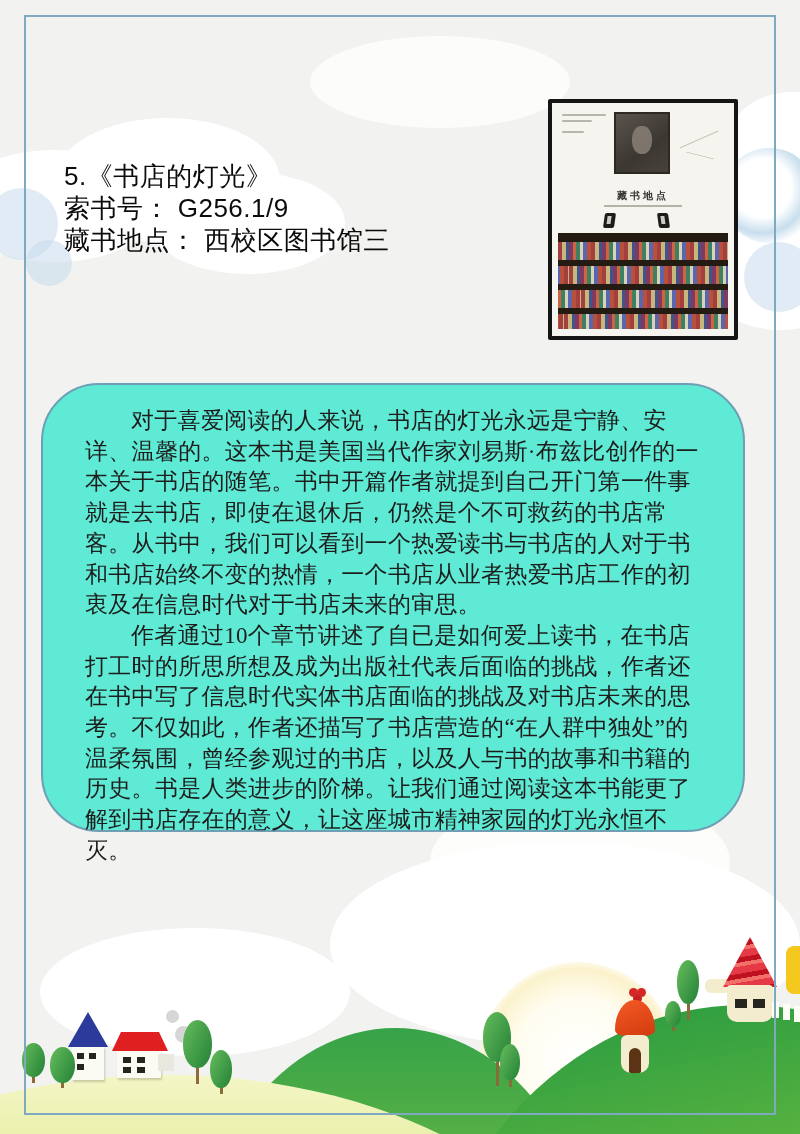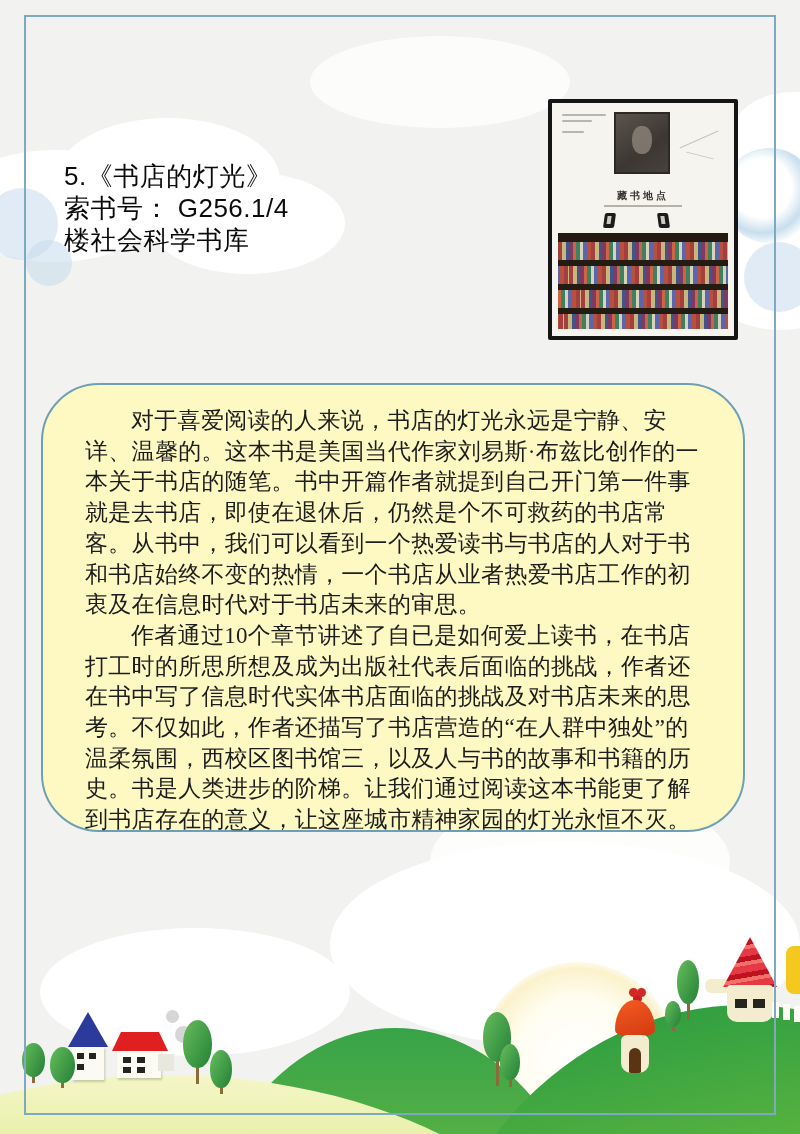--- a/index.html
+++ b/index.html
@@ -54,21 +54,21 @@
     background:repeating-linear-gradient(90deg,
       #a33f3f 0 4px,#c8b77c 4px 8px,#41548c 8px 11px,#7e3a60 11px 15px,
       #cf6540 15px 18px,#3f7f62 18px 22px,#d8d2b8 22px 25px,#5a66ad 25px 29px,#b8503c 29px 33px);
   }
   .shelf .row.r2{background-position:11px 0;}
   .shelf .row.r3{background-position:23px 0;}
   .shelf .row.r4{height:15px;border-bottom:none;background-position:6px 0;}
   
   .desc-box{
     position:absolute;left:41px;top:383px;width:704px;height:449px;z-index:3;
-    border:2px solid #6f9fb5;border-radius:58px;background:#fef9c3;
+    border:2px solid #6f9fb5;border-radius:58px;background:#5eead4;
     box-sizing:border-box;padding:21px 34px 0 42px;
   }
   .desc-box p{
     margin:0;text-indent:2em;
     font-size:23px;line-height:30.7px;letter-spacing:0.3px;color:#1d1d1d;
     font-family:"Liberation Serif","DejaVu Serif",serif;
   }
   
   .illus{position:absolute;left:0;top:0;width:800px;height:1134px;z-index:2;pointer-events:none;}
   .hill{position:absolute;border-radius:50%;}
@@ -93,22 +93,22 @@
 <div class="cloud-blue" style="left:26px;top:240px;width:46px;height:46px;"></div>
 <div class="cloud" style="left:310px;top:36px;width:260px;height:92px;opacity:.75;"></div>
 <div class="cloud" style="left:636px;top:125px;width:185px;height:115px;"></div>
 <div class="cloud" style="left:698px;top:205px;width:165px;height:125px;"></div>
 <div class="cloud" style="left:730px;top:92px;width:125px;height:92px;"></div>
 <div class="ring" style="left:722px;top:148px;width:95px;height:95px;"></div>
 <div class="cloud-blue" style="left:744px;top:242px;width:70px;height:70px;"></div>
 
 <div class="book-info">
   <div>5.《书店的灯光》</div>
-  <div>索书号： G256.1/4</div>
-  <div>楼社会科学书库</div>
+  <div>索书号： G256.1/9</div>
+  <div>藏书地点： 西校区图书馆三</div>
 </div>
 
 <div class="cover">
   <div class="fineprint" style="left:10px;top:11px;width:44px;"></div>
   <div class="fineprint" style="left:10px;top:17px;width:30px;"></div>
   <div class="fineprint" style="left:10px;top:28px;width:22px;"></div>
   <div class="branch" style="left:126px;top:36px;transform:rotate(-24deg);"></div>
   <div class="branch" style="left:134px;top:52px;width:28px;transform:rotate(14deg);"></div>
   <div class="stamp">
       <div class="figure"></div>
@@ -207,16 +207,16 @@
     <div class="abs" style="left:22px;top:48px;width:46px;height:37px;background:#f3ecce;border-radius:4px 4px 10px 10px;"></div>
     <div class="win" style="left:30px;top:62px;width:12px;height:9px;"></div>
     <div class="win" style="left:48px;top:62px;width:12px;height:9px;"></div>
   </div>
   <div class="abs" style="left:772px;top:1002px;width:7px;height:16px;background:#fdfdf6;box-shadow:11px 2px 0 #fdfdf6, 22px 4px 0 #fdfdf6;"></div>
   <div class="abs" style="left:786px;top:946px;width:22px;height:48px;background:#f4c81f;border-radius:8px;"></div>
 </div>
 
 <div class="desc-box">
   <p>对于喜爱阅读的人来说，书店的灯光永远是宁静、安详、温馨的。这本书是美国当代作家刘易斯·布兹比创作的一本关于书店的随笔。书中开篇作者就提到自己开门第一件事就是去书店，即使在退休后，仍然是个不可救药的书店常客。从书中，我们可以看到一个热爱读书与书店的人对于书和书店始终不变的热情，一个书店从业者热爱书店工作的初衷及在信息时代对于书店未来的审思。</p>
-  <p>作者通过10个章节讲述了自已是如何爱上读书，在书店打工时的所思所想及成为出版社代表后面临的挑战，作者还在书中写了信息时代实体书店面临的挑战及对书店未来的思考。不仅如此，作者还描写了书店营造的“在人群中独处”的温柔氛围，西校区图书馆三，以及人与书的故事和书籍的历史。书是人类进步的阶梯。让我们通过阅读这本书能更了解到书店存在的意义，让这座城市精神家园的灯光永恒不灭。</p>
+  <p>作者通过10个章节讲述了自已是如何爱上读书，在书店打工时的所思所想及成为出版社代表后面临的挑战，作者还在书中写了信息时代实体书店面临的挑战及对书店未来的思考。不仅如此，作者还描写了书店营造的“在人群中独处”的温柔氛围，曾经参观过的书店，以及人与书的故事和书籍的历史。书是人类进步的阶梯。让我们通过阅读这本书能更了解到书店存在的意义，让这座城市精神家园的灯光永恒不灭。</p>
 </div>
 
 <div class="border-frame"></div>
 
 </body></html>

